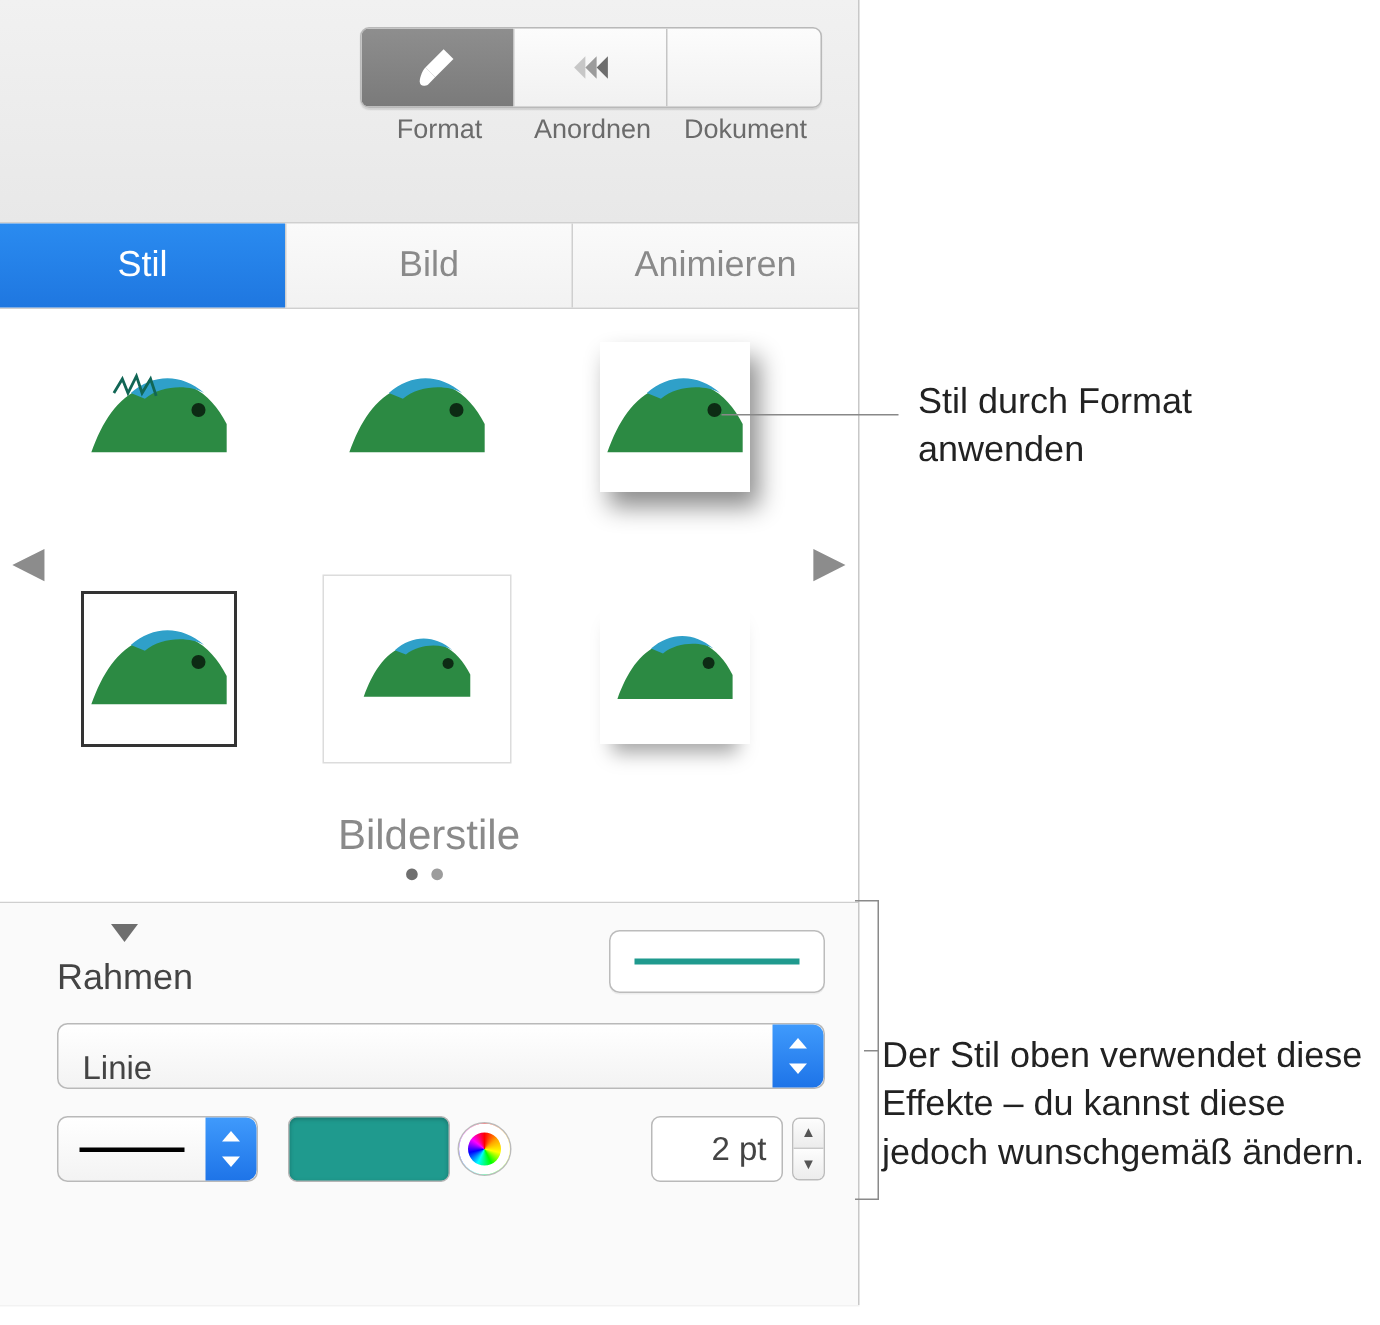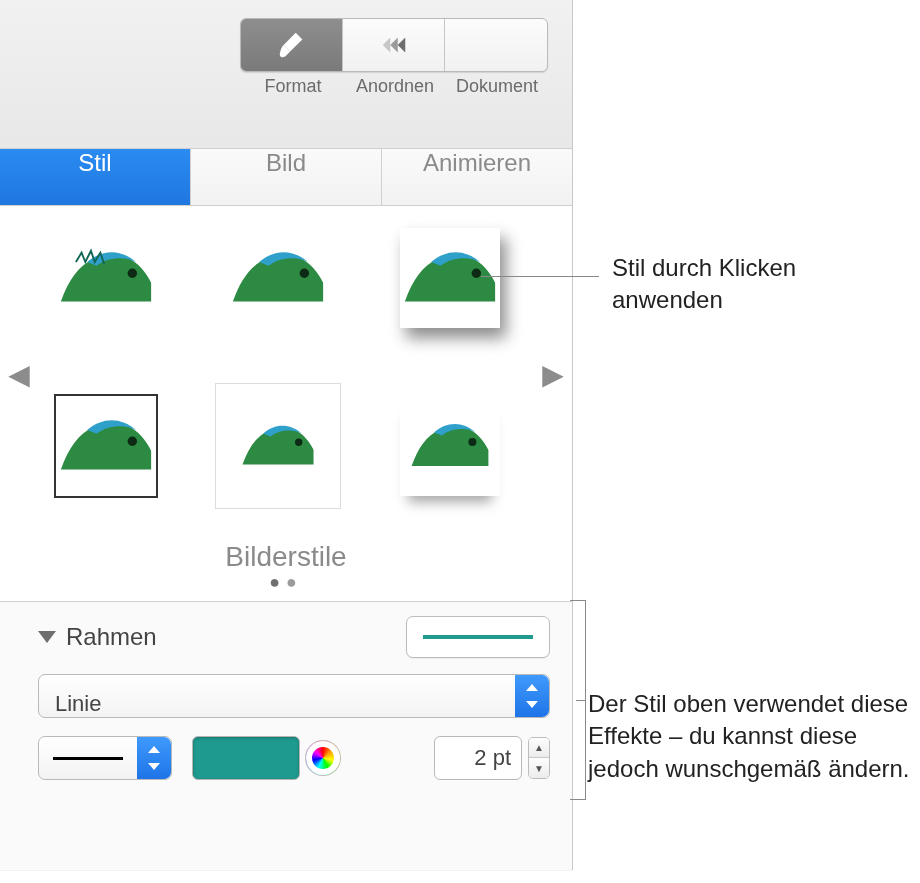--- a/index.html
+++ b/index.html
@@ -68,21 +68,21 @@
   .ico path, .ico rect, .ico polygon { stroke: none; }
 
   
   .tabs {
     display: flex; border-top: 1px solid #cfcfcf; border-bottom: 1px solid #cfcfcf;
     background: linear-gradient(#fafafa,#f2f2f2);
     height: 58px;
   }
   .tab {
     flex: 1;
-    display: flex; align-items: flex-start; justify-content: center;
+    display: flex; align-items: center; justify-content: center;
     font-size: 24px;
     color: #8a8a8a;
     border-right: 1px solid #cfcfcf;
     cursor: pointer;
   }
   .tab:last-child { border-right: none; }
   .tab.active {
     background: linear-gradient(#2a8bf0,#1f77e0);
     color: #fff;
     font-weight: 500;
@@ -160,20 +160,21 @@
     height: 268px;
   }
   .section-head {
     display: flex; align-items: center; justify-content: space-between;
     margin-bottom: 16px;
   }
   .section-title {
     display: flex; align-items: center; gap: 10px;
     font-size: 24px; color: #444;
     cursor: pointer;
+    flex-direction: column;
   }
   .disclosure {
     width: 0; height: 0;
     border-left: 9px solid transparent;
     border-right: 9px solid transparent;
     border-top: 12px solid #6e6e6e;
   }
   .preview-swatch {
     width: 144px; height: 42px;
     background: #fff;
@@ -433,18 +434,18 @@
             <div>▲</div>
             <div>▼</div>
           </div>
         </div>
       </div>
     </div>
 
   </div>
 
   <div class="lead-line l1"></div>
-  <div class="callout callout-1">Stil durch Klicken anwenden</div>
+  <div class="callout callout-1">Stil durch Format anwenden</div>
 
   <div class="bracket"></div>
   <div class="callout callout-2">Der Stil oben verwendet diese Effekte – du kannst diese jedoch wunschgemäß ändern.</div>
 
 </div>
 
 </body></html>

